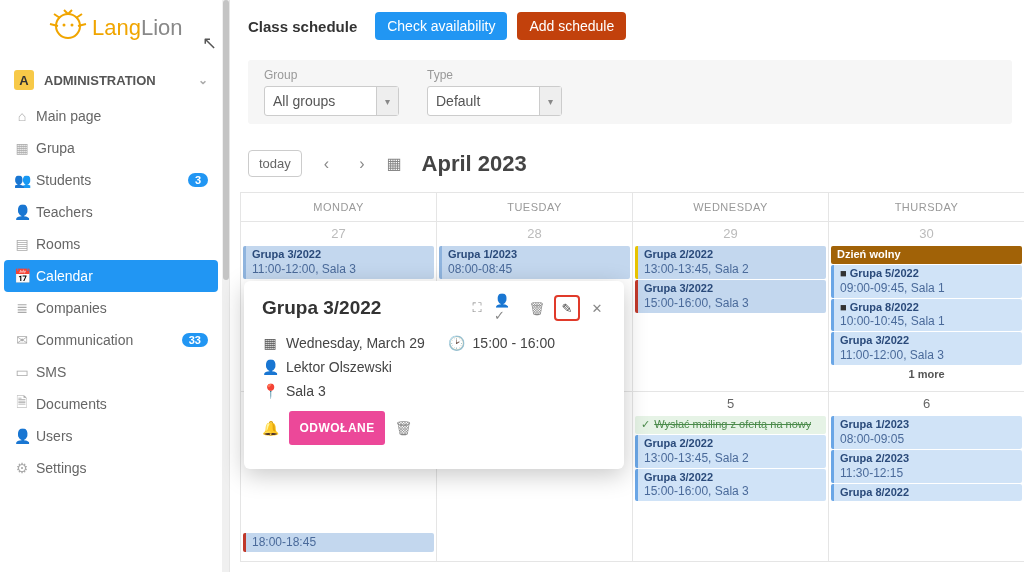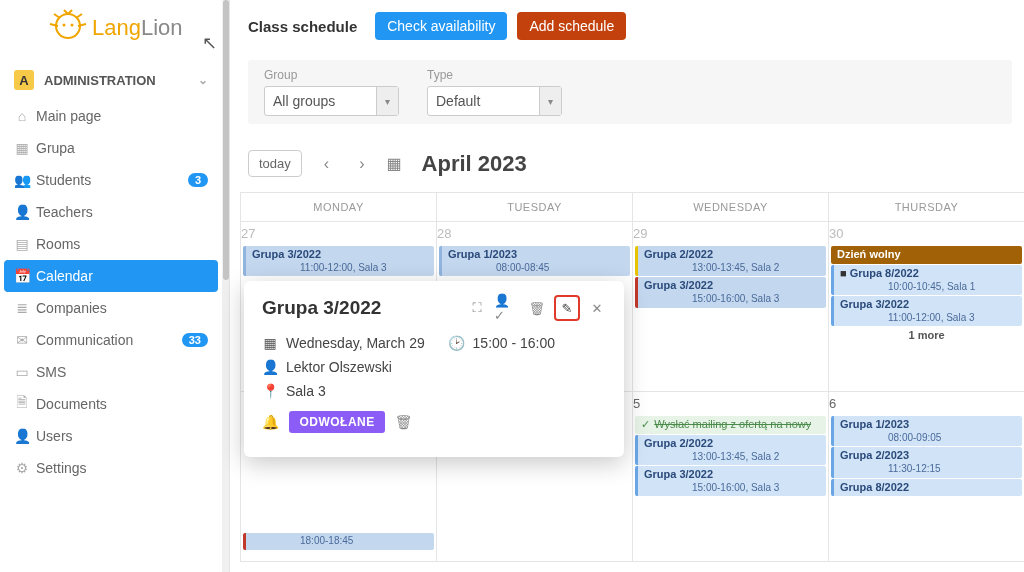--- a/index.html
+++ b/index.html
@@ -50,49 +50,49 @@
   .cal-ico { color:#888; font-size:16px;}
   .month-title { font-size:22px; font-weight:700; color:#444; margin-left:6px;}
   
   
   .cal { position:absolute; left:240px; top:192px; right:0; bottom:0; }
   .cal-head { display:flex; border-top:1px solid #e5e5e5; border-bottom:1px solid #e5e5e5;}
   .cal-head-cell { flex:1; text-align:center; font-size:11px; color:#999; padding:8px 16px; border-left:1px solid #e5e5e5; letter-spacing:0.5px;}
   .cal-body { position:relative; }
   .cal-row { display:flex; height:170px;}
   .cal-cell { flex:1; border-left:1px solid #e5e5e5; border-bottom:1px solid #e5e5e5; position:relative; overflow:hidden;}
-  .date-num { text-align:left; font-size:13px; color:#666; padding:4px 0;}
+  .date-num { text-align:center; font-size:13px; color:#666; padding:4px 0;}
   .date-num.gray { color:#bbb; }
   .evt { margin:1px 2px; padding:2px 6px; border-radius:2px; font-size:11px; line-height:1.25; cursor:pointer; position:relative;}
   .evt.blue { background:#c3d7ee; border-left:3px solid #8fb4de;}
   .evt.blue2 { background:#d0e3f7; border-left:3px solid #6aa6e6;}
   .evt.yellowbar { border-left:3px solid #e8c300;}
   .evt.redbar { border-left:3px solid #c0392b;}
   .evt.green-full { background:#a16207; color:#fff; font-weight:600;}
   .evt-title { font-weight:700; color:#2a4a7a;}
-  .evt-sub { color:#4a6a9a; font-size:10px;margin-left:48px;}
+  .evt-sub { color:#4a6a9a; font-size:12px;}
   .evt.task { background:#e6f3e6; color:#4a8a4a; display:flex; align-items:center; gap:4px;}
   .evt.task .chk { color:#4a8a4a;}
   .evt.task .txt { text-decoration: line-through; white-space:nowrap; overflow:hidden; text-overflow:clip;}
   .evt .cam { margin-right:3px;}
   .more { text-align:center; font-size:11px; font-weight:700; color:#555; padding:2px;}
   
   
   .popup { position:absolute; left:244px; top:281px; width:380px; background:#fff; border-radius:6px; box-shadow:0 6px 24px rgba(0,0,0,0.22); z-index:50; padding-bottom:8px;}
   .popup-hdr { display:flex; align-items:center; padding:14px 14px 6px 18px;}
   .popup-title { font-size:19px; font-weight:700; color:#333; flex:1;}
   .popup-icons { display:flex; gap:4px; align-items:center;}
   .p-ico { width:26px; height:26px; display:flex; align-items:center; justify-content:center; color:#888; cursor:pointer; border-radius:4px;}
   .p-ico.highlight { border:2px solid #e03a2a; color:#444; }
   .popup-body { padding:4px 18px 10px 18px; font-size:14px; color:#444;}
   .p-row { display:flex; align-items:center; gap:8px; padding:4px 0;}
   .p-row .ico { width:16px; color:#555; text-align:center;}
   .status-row { display:flex; align-items:center; gap:10px; padding:8px 0 6px 0;}
   .bell { color:#333;}
-  .status-badge { background:#8b5cf6; color:#fff; font-weight:700; padding:4px 10px; border-radius:3px; font-size:12px; letter-spacing:0.5px;}
+  .status-badge { background:#ec4899; color:#fff; font-weight:700; padding:10px 10px; border-radius:3px; font-size:12px; letter-spacing:0.5px;}
   .trash-sm { color:#888; cursor:pointer;}
   .tabs { display:flex; gap:20px; padding:0 18px; border-top:1px solid #eee; padding-top:10px;}
   .tab { font-size:12px; font-weight:600; color:#888; padding-bottom:8px; cursor:pointer; letter-spacing:0.4px;}
   .tab.active { color:#2196f3; border-bottom:2px solid #2196f3;}
   .tab-content { text-align:center; color:#aaa; font-size:13px; padding:18px 0 10px 0;}
 </style>
 </head>
 <body>
 
 <div class="logo-area">
@@ -234,20 +234,21 @@
           </div>
         <div class="evt blue redbar">
             <div class="evt-title">Grupa 3/2022</div>
             <div class="evt-sub">15:00-16:00, Sala 3</div>
           </div>
       </div>
 
       <div class="cal-cell">
         <div class="date-num gray">30</div>
         <div class="evt green-full">Dzień wolny</div>
+        <div class="evt blue2"><span class="cam">■</span><span class="evt-title">Grupa 5/2022</span><div class="evt-sub">09:00-09:45, Sala 1</div></div>
         <div class="evt blue2"><span class="cam">■</span><span class="evt-title">Grupa 8/2022</span><div class="evt-sub">10:00-10:45, Sala 1</div></div>
         <div class="evt blue2">
             <div class="evt-title">Grupa 3/2022</div>
             <div class="evt-sub">11:00-12:00, Sala 3</div>
           </div>
         <div class="more">1 more</div>
       </div>
     </div>
     <div class="cal-row">
       <div class="cal-cell">

